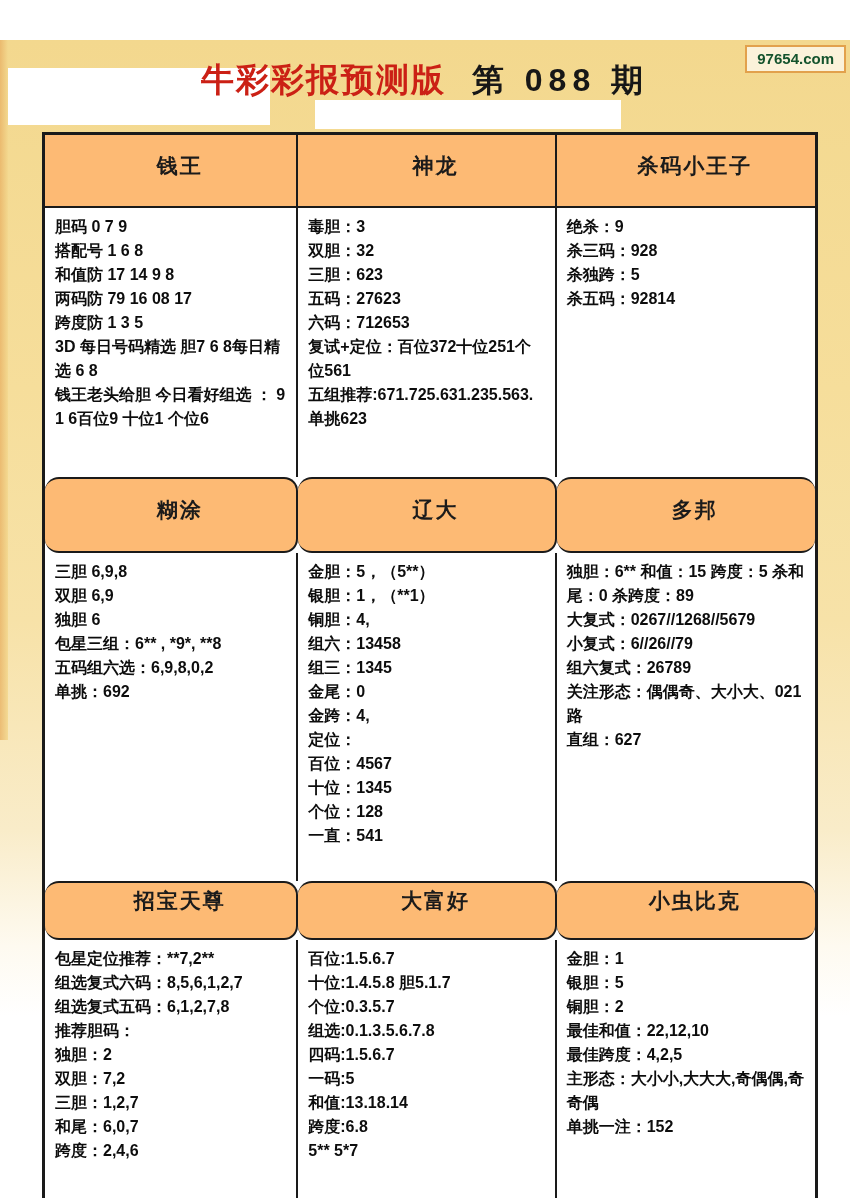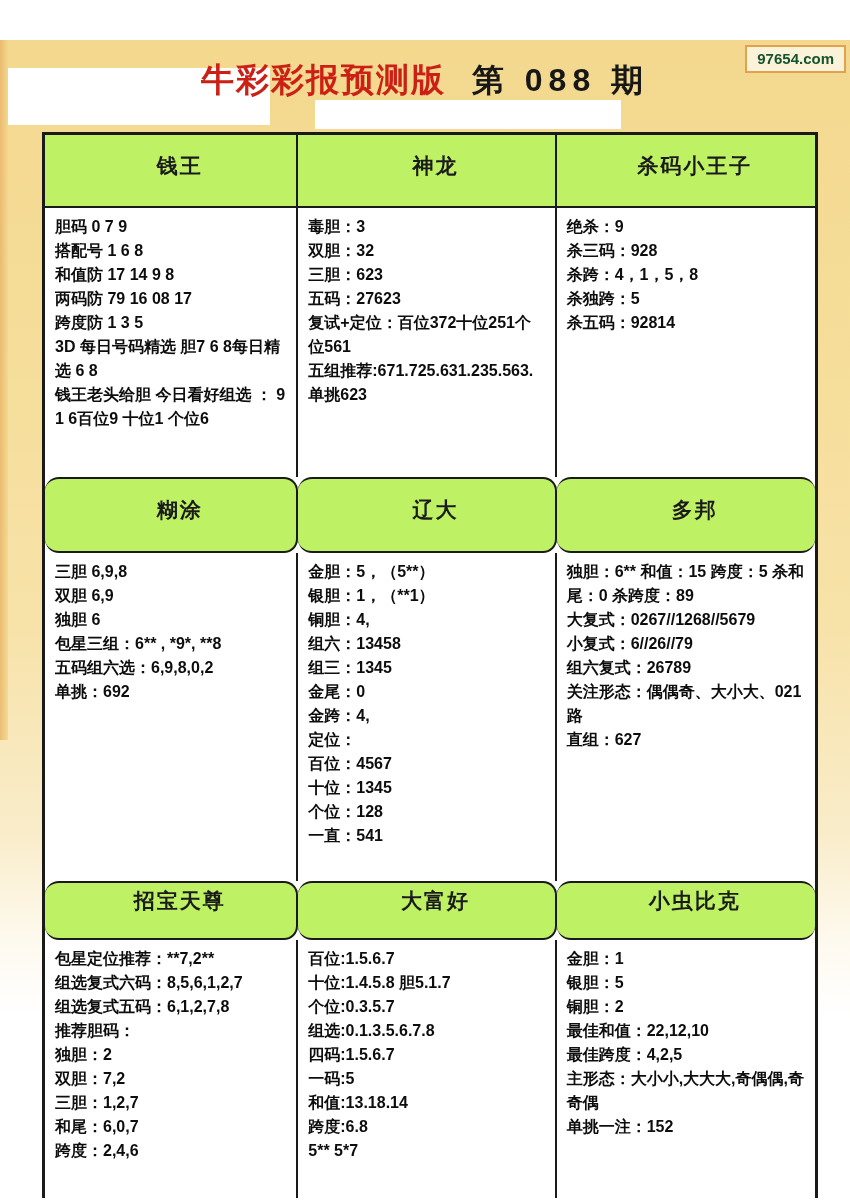--- a/index.html
+++ b/index.html
@@ -43,21 +43,21 @@
     box-sizing:border-box;
     border:3px solid #1a1a1a;border-bottom:none;
     display:grid;
     grid-template-columns:1fr 1.02fr 1.02fr;
     grid-template-rows:73px 269px 76px 328px 59px auto;
     background:#ffffff;
   }
   .cell{box-sizing:border-box;min-width:0;}
   .colA,.colB{border-right:2px solid #1a1a1a;}
   .hdr{
-    background:#bef264;
+    background:#fdba74;
     text-align:center;
     font-size:21px;font-weight:600;color:#1b1b1b;
     letter-spacing:2px;
     padding-top:17px;
     padding-left:18px;
   }
   .hdr.r2,.hdr.r3{border-top:2px solid #1a1a1a;border-radius:14px;}
   .hdr{border-bottom:2px solid #1a1a1a;}
   .hdr.r3{padding-top:4px;}
   .content{
@@ -99,28 +99,28 @@
       <div class="ln">两码防 79 16 08 17</div>
       <div class="ln">跨度防 1 3 5</div>
       <div class="ln">3D 每日号码精选 胆7 6 8每日精选 6 8</div>
       <div class="ln">钱王老头给胆 今日看好组选 ： 9 1 6百位9 十位1 个位6</div>
     </div>
     <div class="cell content colB">
       <div class="ln">毒胆：3</div>
       <div class="ln">双胆：32</div>
       <div class="ln">三胆：623</div>
       <div class="ln">五码：27623</div>
+      <div class="ln">六码：712653</div>
       <div class="ln">复试+定位：百位372十位251个位561</div>
       <div class="ln">五组推荐:671.725.631.235.563.</div>
       <div class="ln">单挑623</div>
     </div>
     <div class="cell content">
       <div class="ln">绝杀：9</div>
       <div class="ln">杀三码：928</div>
-      <div class="ln">杀跨：4，1，5，8</div>
       <div class="ln">杀独跨：5</div>
       <div class="ln">杀五码：92814</div>
     </div>
 
     <div class="cell hdr r2 colA">糊涂</div>
     <div class="cell hdr r2 colB">辽大</div>
     <div class="cell hdr r2">多邦</div>
 
     <div class="cell content colA">
       <div class="ln">三胆 6,9,8</div>

